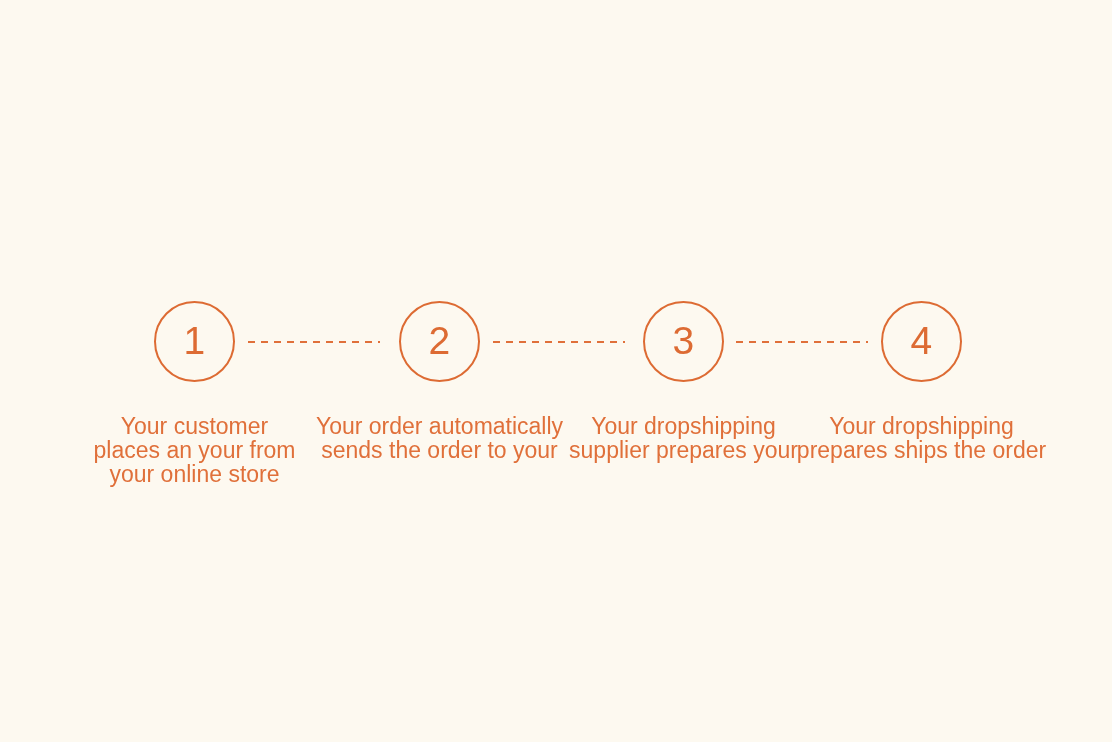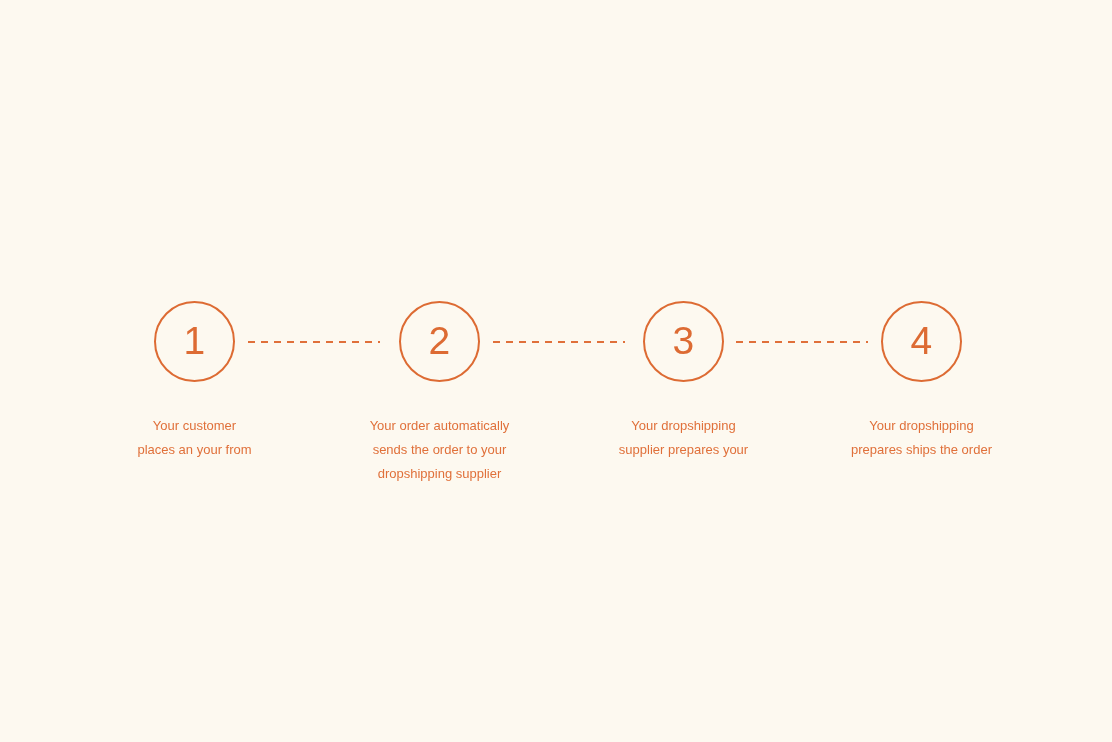--- a/index.html
+++ b/index.html
@@ -59,21 +59,21 @@
     line-height: 1;
     color: #dd6b33;
     letter-spacing: 0.2px;
     position: relative;
     top: -1px;
     user-select: none;
   }
 
   .step-caption {
     margin-top: 32px;
-    font-size: 13px;
+    font-size: 23px;
     line-height: 24px;
     font-weight: 400;
     color: #e0703a;
     text-align: center;
     white-space: nowrap;
   }
 
   .step-caption .cap-line {
     display: block;
   }
@@ -105,31 +105,31 @@
 
     <div class="connector" style="left:736px; width:132px;"></div>
 
     <div class="step" style="left:154px; width:81px;">
       <div class="step-badge">
         <span class="step-number">1</span>
       </div>
       <div class="step-caption">
         <span class="cap-line">Your customer</span>
         <span class="cap-line">places an your from</span>
+        <span class="cap-line">your online store</span>
       </div>
     </div>
 
     <div class="step" style="left:399px; width:81px;">
       <div class="step-badge">
         <span class="step-number">2</span>
       </div>
       <div class="step-caption">
         <span class="cap-line">Your order automatically</span>
         <span class="cap-line">sends the order to your</span>
-        <span class="cap-line">dropshipping supplier</span>
       </div>
     </div>
 
     <div class="step" style="left:643px; width:81px;">
       <div class="step-badge">
         <span class="step-number">3</span>
       </div>
       <div class="step-caption">
         <span class="cap-line">Your dropshipping</span>
         <span class="cap-line">supplier prepares your</span>

